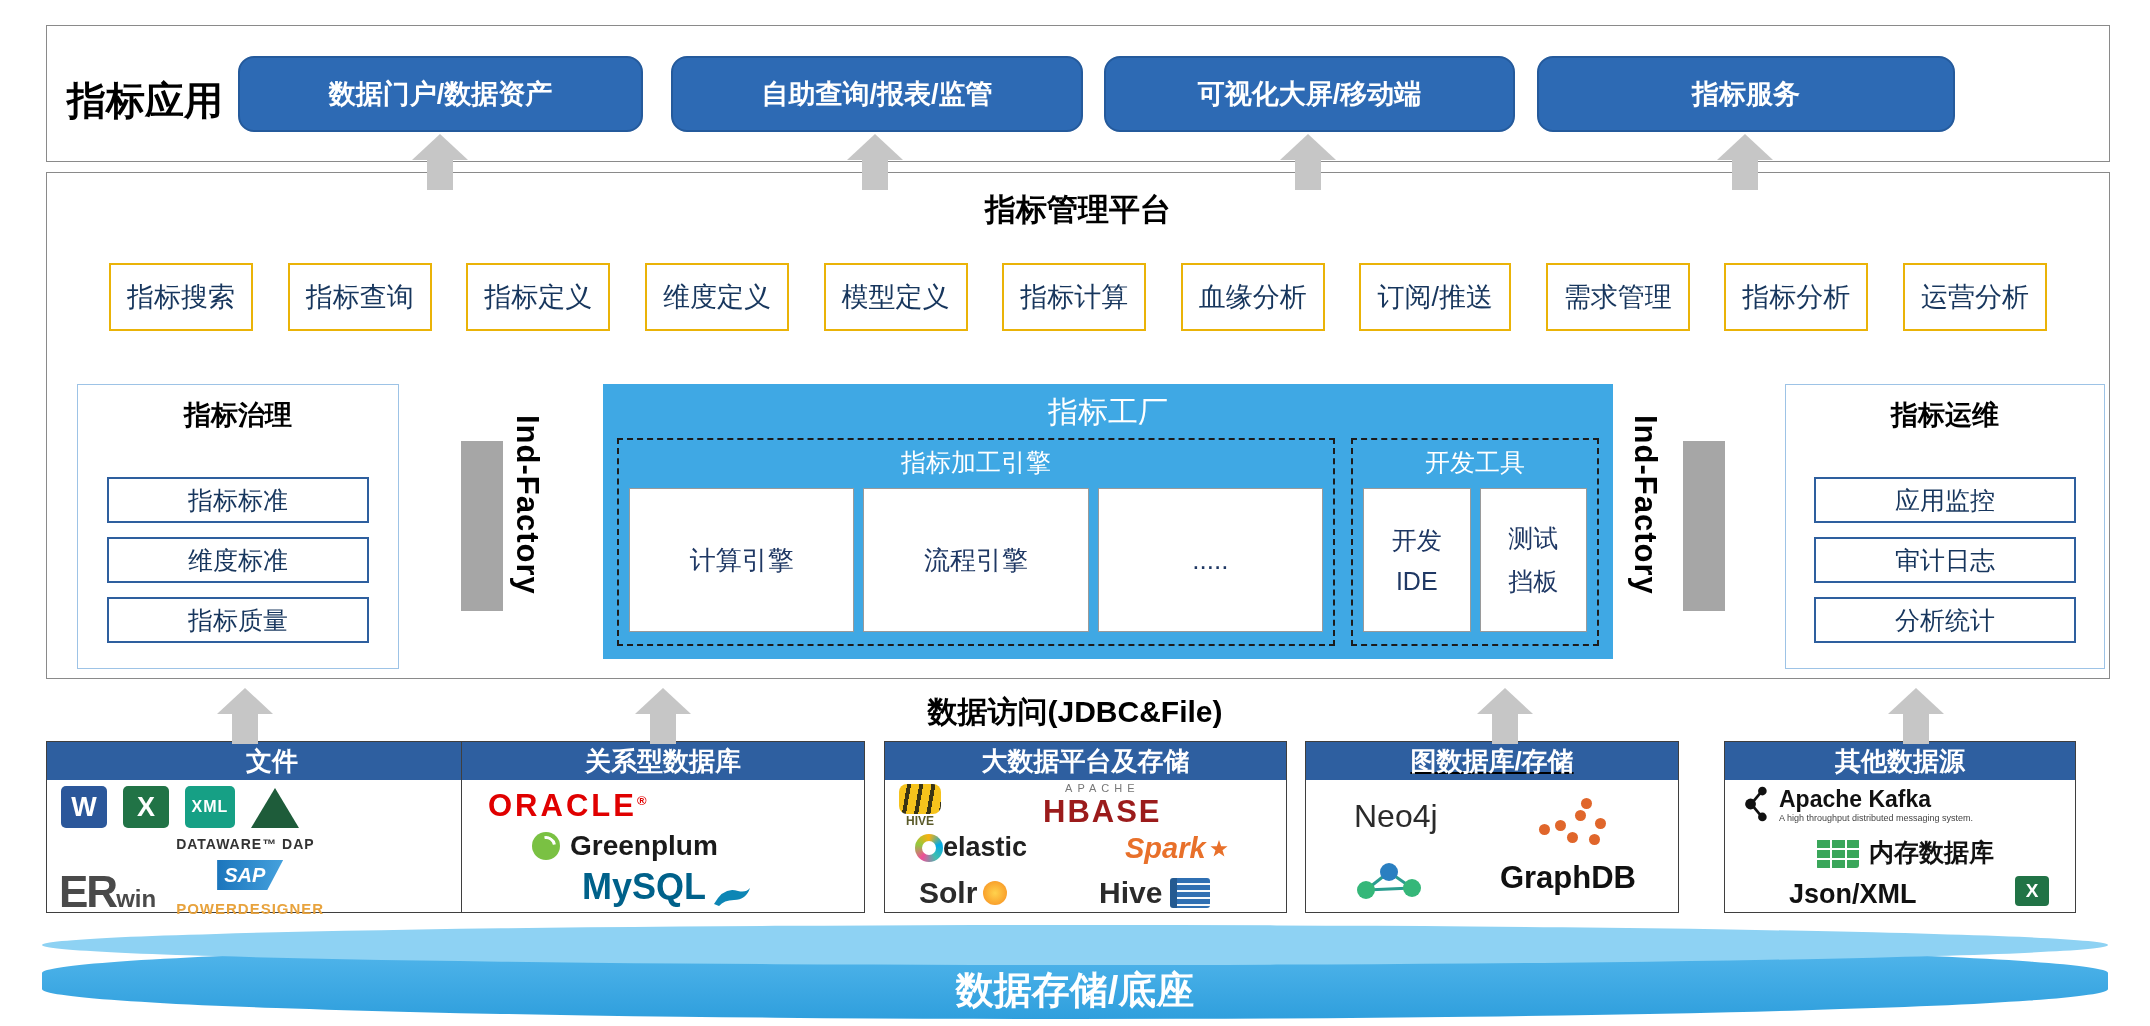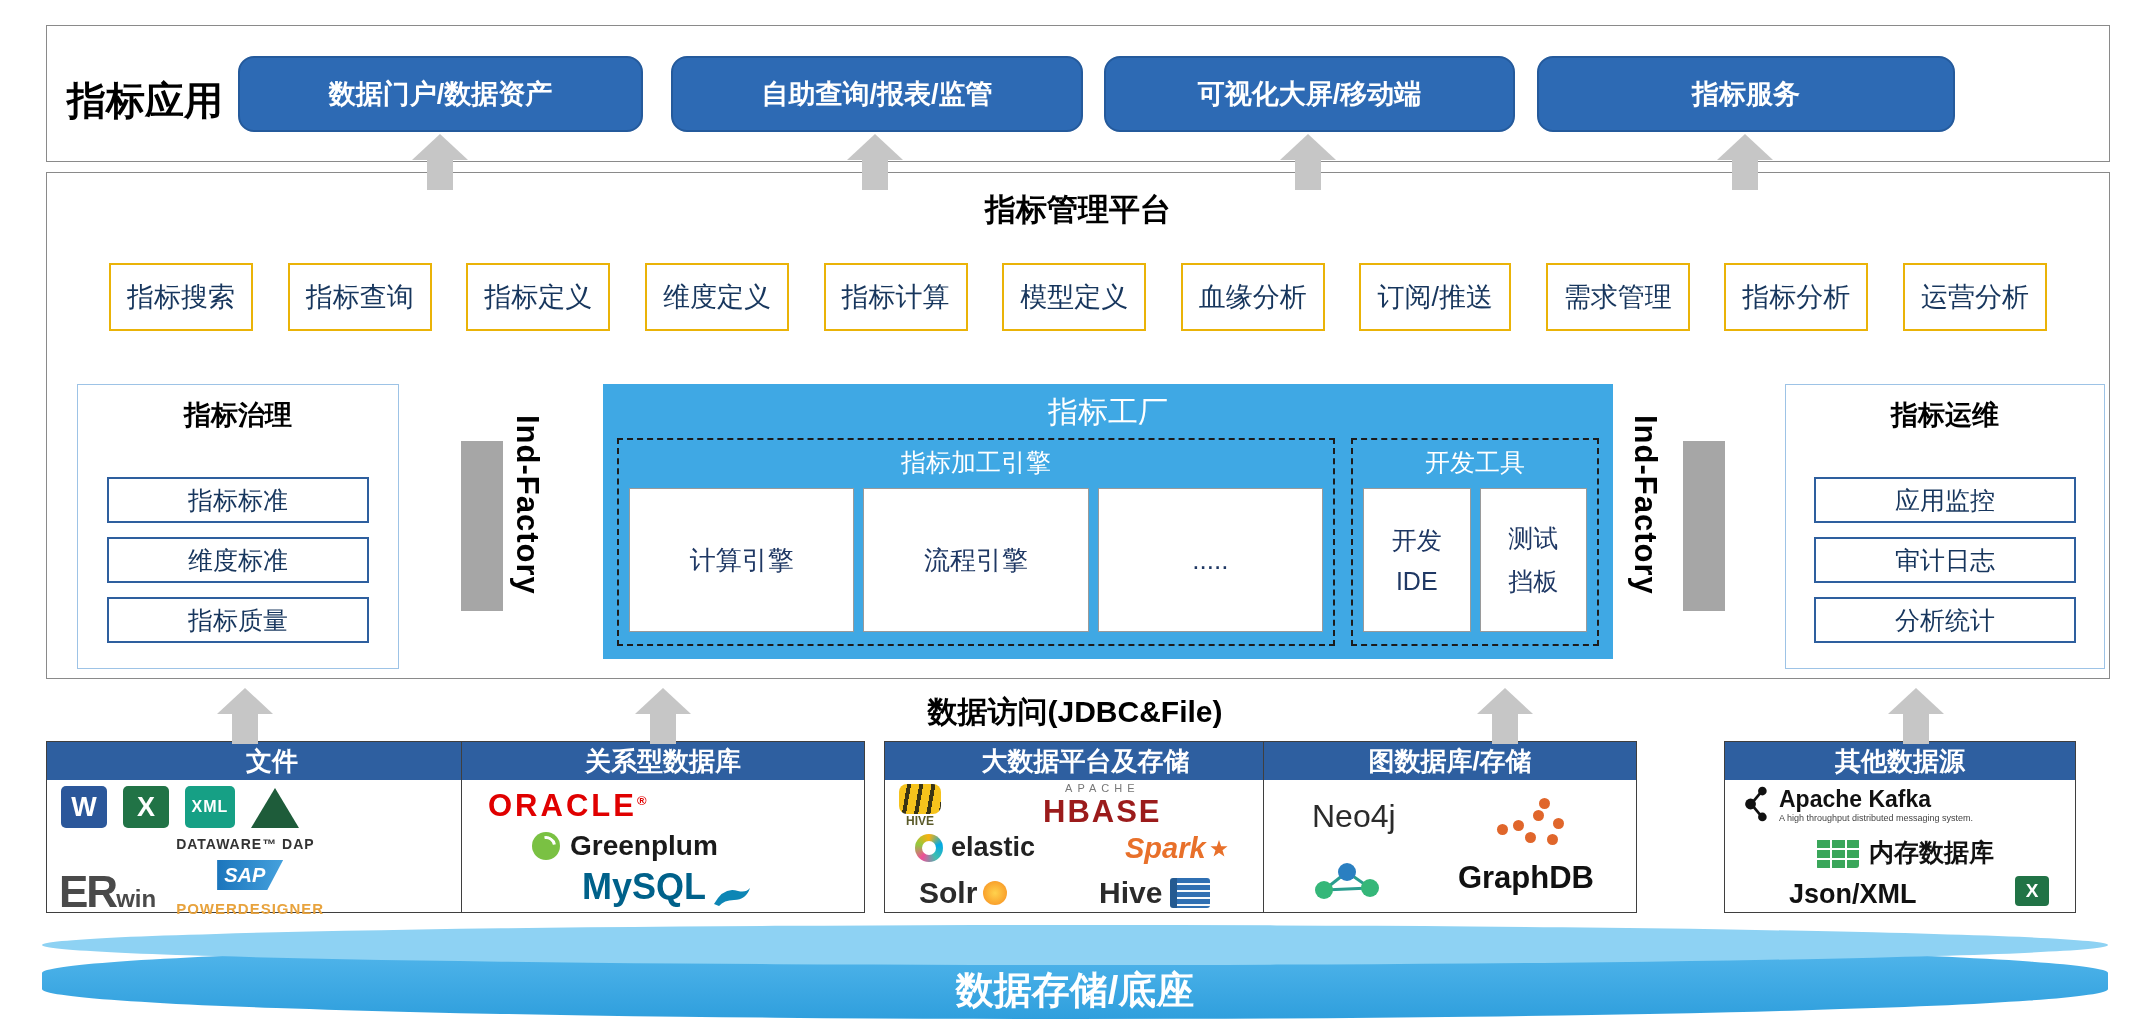--- a/index.html
+++ b/index.html
@@ -85,21 +85,21 @@
   .mysql-row { position:absolute; bottom:4px; left:120px; display:flex; align-items:flex-end; gap:6px; }
   .mysql-text { font-size:36px; font-weight:bold; color:#00618a; }
 
   .hive-wrap { position:absolute; top:4px; left:14px; display:flex; flex-direction:column; align-items:center; }
   .hive-icon { width:42px; height:30px; border-radius:8px;
                background:repeating-linear-gradient(100deg,#f6c31c 0 8px,#3a3414 8px 12px); }
   .hive-label { font-size:12px; font-weight:bold; color:#5a5a2a; }
   .hbase-wrap { position:absolute; top:2px; left:158px; text-align:center; }
   .apache-small { font-size:11px; color:#777; letter-spacing:5px; }
   .hbase-text { font-size:31px; font-weight:bold; color:#9b1b1b; letter-spacing:2px; }
-  .elastic-row { position:absolute; top:52px; left:30px; display:flex; align-items:center; gap:8px; }
+  .elastic-row { position:absolute; top:52px; left:30px; display:flex; align-items:center; }
   .elastic-icon { width:28px; height:28px; border-radius:50%; position:relative;
                   background:conic-gradient(#f9b110,#00a9e5,#3ebeb0,#f04e98,#93c83e,#f9b110); }
   .elastic-icon::after { content:""; position:absolute; inset:7px; background:#fff; border-radius:50%; }
   .elastic-text { font-size:27px; font-weight:bold; color:#222; }
   .spark-row { position:absolute; top:52px; left:240px; display:flex; align-items:center; gap:4px; }
   .spark-text { font-size:29px; font-weight:bold; font-style:italic; color:#e8702a; }
   .solr-row { position:absolute; bottom:2px; left:34px; display:flex; align-items:center; gap:6px; }
   .solr-text { font-size:30px; font-weight:bold; color:#2b2b2b; }
   .solr-sun { width:24px; height:24px; border-radius:50%; background:radial-gradient(#ffd24d,#f78c1e); }
   .hive2-row { position:absolute; bottom:2px; left:214px; display:flex; align-items:center; gap:8px; }
@@ -178,22 +178,22 @@
     </div>
 
   <div class="frame" style="left:46px; top:172px; width:2064px; height:507px;">
     <div class="platform-title">指标管理平台</div>
 
     <div class="cap-row">
       <div class="cap-box">指标搜索</div>
       <div class="cap-box">指标查询</div>
       <div class="cap-box">指标定义</div>
       <div class="cap-box">维度定义</div>
+      <div class="cap-box">模型定义</div>
       <div class="cap-box">指标计算</div>
-      <div class="cap-box">模型定义</div>
       <div class="cap-box">血缘分析</div>
       <div class="cap-box">订阅/推送</div>
       <div class="cap-box">需求管理</div>
       <div class="cap-box">指标分析</div>
       <div class="cap-box">运营分析</div>
     </div>
 
     <div class="panel" style="left:30px; width:322px;">
       <div class="panel-title">指标治理</div>
       <div class="panel-item first">指标标准</div>
@@ -330,21 +330,21 @@
         <span class="solr-text">Solr</span>
         <div class="solr-sun"></div>
       </div>
       <div class="hive2-row">
         <span class="hive2-text">Hive</span>
         <div class="ledger-icon"></div>
       </div>
     </div>
   </div>
 
-  <div class="ds-box" style="left:1263px; width:374px;">
+  <div class="ds-box" style="left:1305px; width:374px;text-decoration:underline;">
     <div class="ds-header">图数据库/存储</div>
     <div class="ds-body">
       <span class="neo4j-text">Neo4j</span>
       <div class="dots-icon"></div>
       <svg class="molecule" width="74" height="46" viewBox="0 0 74 46">
         <line x1="14" y1="32" x2="37" y2="14" stroke="#2a9d8f" stroke-width="3"></line>
         <line x1="37" y1="14" x2="60" y2="30" stroke="#2a9d8f" stroke-width="3"></line>
         <line x1="14" y1="32" x2="60" y2="30" stroke="#2a9d8f" stroke-width="3"></line>
         <circle cx="14" cy="32" r="9" fill="#35b779"></circle>
         <circle cx="37" cy="14" r="9" fill="#2a7fc1"></circle>

